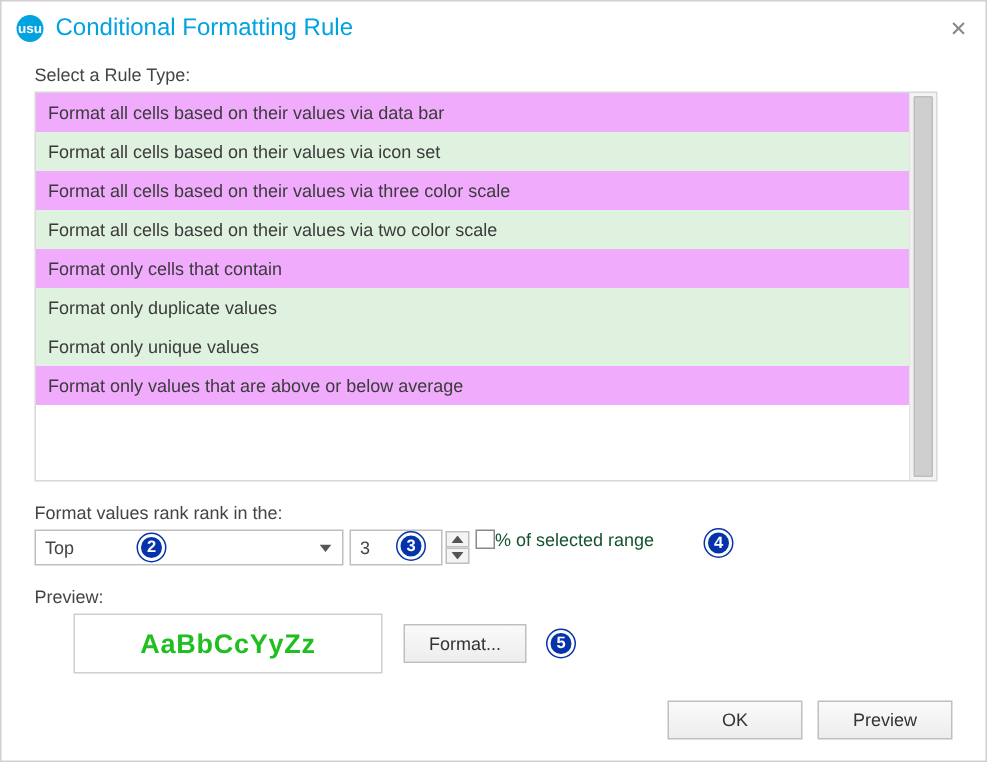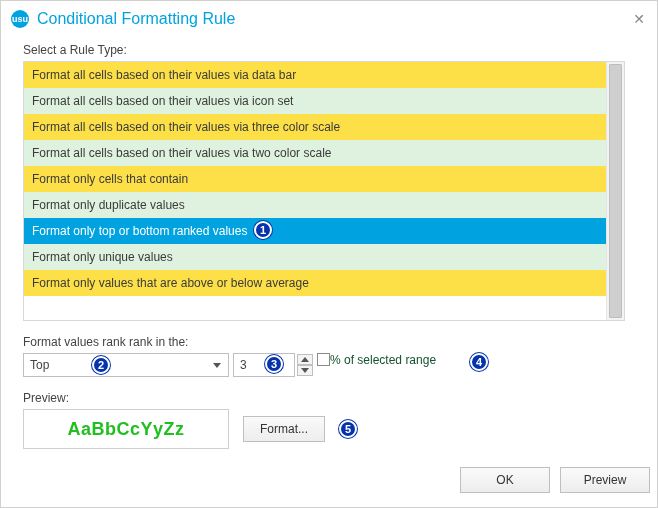--- a/index.html
+++ b/index.html
@@ -7,42 +7,42 @@
   .dialog { width: 658px; height: 508px; border: 1px solid #d0d0d0; background: #fff; position: relative; }
   .titlebar { height: 36px; display: flex; align-items: center; padding: 12px 10px; }
   .app-icon { width: 18px; height: 18px; border-radius: 50%; background: #00a3e0; display: inline-flex; align-items: center; justify-content: center; color: #fff; font-size: 9px; font-weight: bold; margin-right: 8px; }
   .title { color: #00a3e0; font-size: 16px; font-weight: 400; }
   .close { position: absolute; right: 8px; top: 8px; width: 20px; height: 20px; color: #888; font-size: 14px; text-align: center; line-height: 20px; cursor: pointer; }
   .content { padding: 6px 32px 0 22px; }
   .label { font-size: 12px; color: #444; margin-bottom: 4px; }
   .rulelist { border: 1px solid #d8d8d8; height: 260px; display: flex; }
   .rulebody { flex: 1 1 auto; overflow: hidden; }
   .rulebody .row { font-size: 12px; color: #3b3b3b; padding: 6px 8px; cursor: pointer; }
-  .row.even { background: #fde047; }
+  .row.even { background: #f0abfc; }
   .row.odd  { background: #dff1df; }
   .row.selected { background: #00a3e0; color: #fff; }
   .scrollcol { width: 18px; background: #f3f3f3; border-left: 1px solid #e5e5e5; display: flex; flex-direction: column; }
   .scrollthumb { margin: 2px; background: #cfcfcf; border: 1px solid #bdbdbd; border-radius: 1px; }
   .maincol { flex: 1; }
   .section { margin-top: 14px; }
   .rankrow { display: flex; align-items: flex-start; gap: 4px; margin-top: 4px; }
   .dropdown { width: 206px; height: 24px; border: 1px solid #bfbfbf; background: #fff; display: flex; align-items: center; padding: 0 6px; font-size: 12px; color: #444; position: relative; }
   .dropdown .dd-arrow { position: absolute; right: 3px; top: 3px; width: 16px; height: 16px; display:flex; align-items:center; justify-content:center; }
   .spinwrap { display: flex; align-items: center; }
   .numinput { width: 62px; height: 24px; border: 1px solid #bfbfbf; padding: 0 6px; font-size: 12px; color: #444; }
   .spinbtns { display: flex; flex-direction: column; margin-left: 2px; }
   .spinbtns .sp { width: 16px; height: 11px; border: 1px solid #bfbfbf; background: #f4f4f4; display:flex; align-items:center; justify-content:center; }
   .sp svg { display:block; }
   .cb { width: 13px; height: 13px; border: 1px solid #8a8a8a; background: #fff; display:inline-block; vertical-align:middle; }
   .cblabel { font-size: 12px; color: #14532d; margin-left: 6px; }
-  .previewrow { display: flex; align-items: center; gap: 14px; margin-top: 4px; }
+  .previewrow { display: flex; align-items: center; gap: 14px; margin-top: 4px; margin-left: 26px; }
   .previewbox { width: 206px; height: 40px; border: 1px solid #cfcfcf; background: #fff; display: flex; align-items: center; justify-content: center; }
   .previewtext { font-weight: 800; font-size: 18px; color: #1fbf1f; letter-spacing: 0.5px; }
   .btn { height: 26px; padding: 0 16px; min-width: 80px; border: 1px solid #bfbfbf; background: linear-gradient(#fafafa,#ededed); font-size: 12px; color: #333; cursor: pointer; display:inline-flex; align-items:center; justify-content:center; }
-  .footer { position: absolute; right: 7px; bottom: 14px; display: flex; gap: 10px; }
+  .footer { position: absolute; right: 22px; bottom: 14px; display: flex; gap: 10px; }
   .anno { width: 18px; height: 18px; border-radius: 50%; background: #0433ac; color: #fff; font-size: 11px; font-weight: 700; display: inline-flex; align-items: center; justify-content: center; border: 2px solid #fff; box-shadow: 0 0 0 1px #0433ac; flex: none; }
   .anno-abs { position: absolute; }
 </style>
 </head>
 <body>
 
 <div class="dialog">
   <div class="titlebar">
     <span class="app-icon">usu</span>
     <span class="title">Conditional Formatting Rule</span>
@@ -53,21 +53,20 @@
     <div class="label">Select a Rule Type:</div>
 
     <div class="rulelist">
       <div class="rulebody" id="rulebody">
           <div class="row even">Format all cells based on their values via data bar</div>
           <div class="row odd">Format all cells based on their values via icon set</div>
           <div class="row even">Format all cells based on their values via three color scale</div>
           <div class="row odd">Format all cells based on their values via two color scale</div>
           <div class="row even">Format only cells that contain</div>
           <div class="row odd">Format only duplicate values</div>
-          <div class="row selected" style="position: relative;">Format only top or bottom ranked values<span class="anno anno-abs" style="left: 230px; top: 3px;">1</span></div>
           <div class="row odd">Format only unique values</div>
           <div class="row even">Format only values that are above or below average</div>
         </div>
       <div class="scrollcol">
         <div class="scrollthumb maincol"></div>
       </div>
     </div>
 
     <div class="section">
       <div class="label">Format values rank rank in the:</div>

